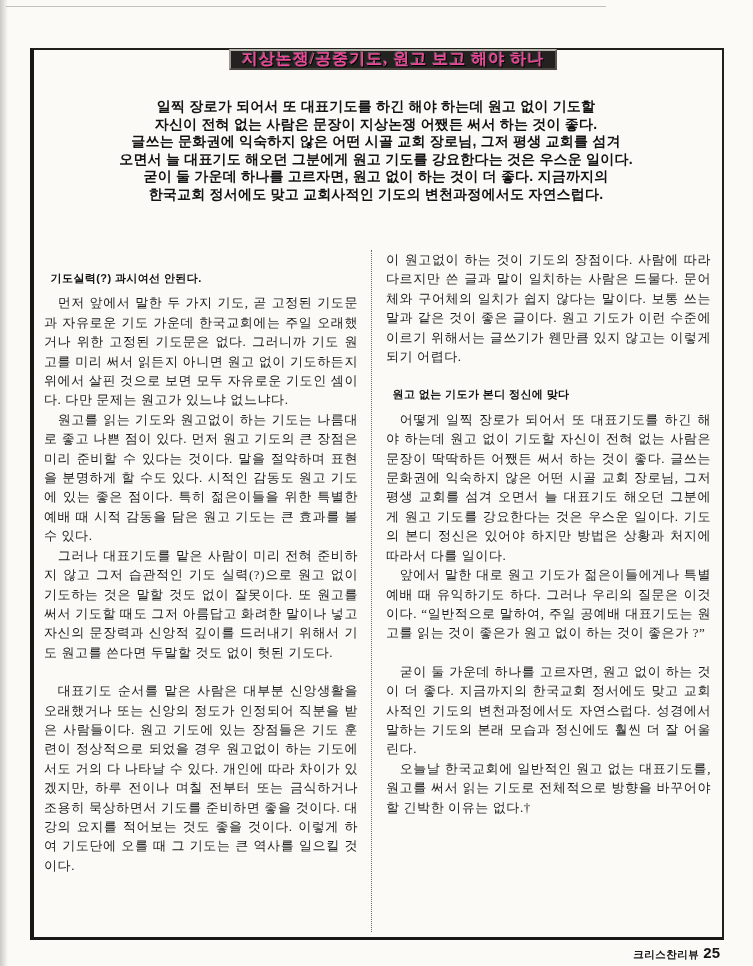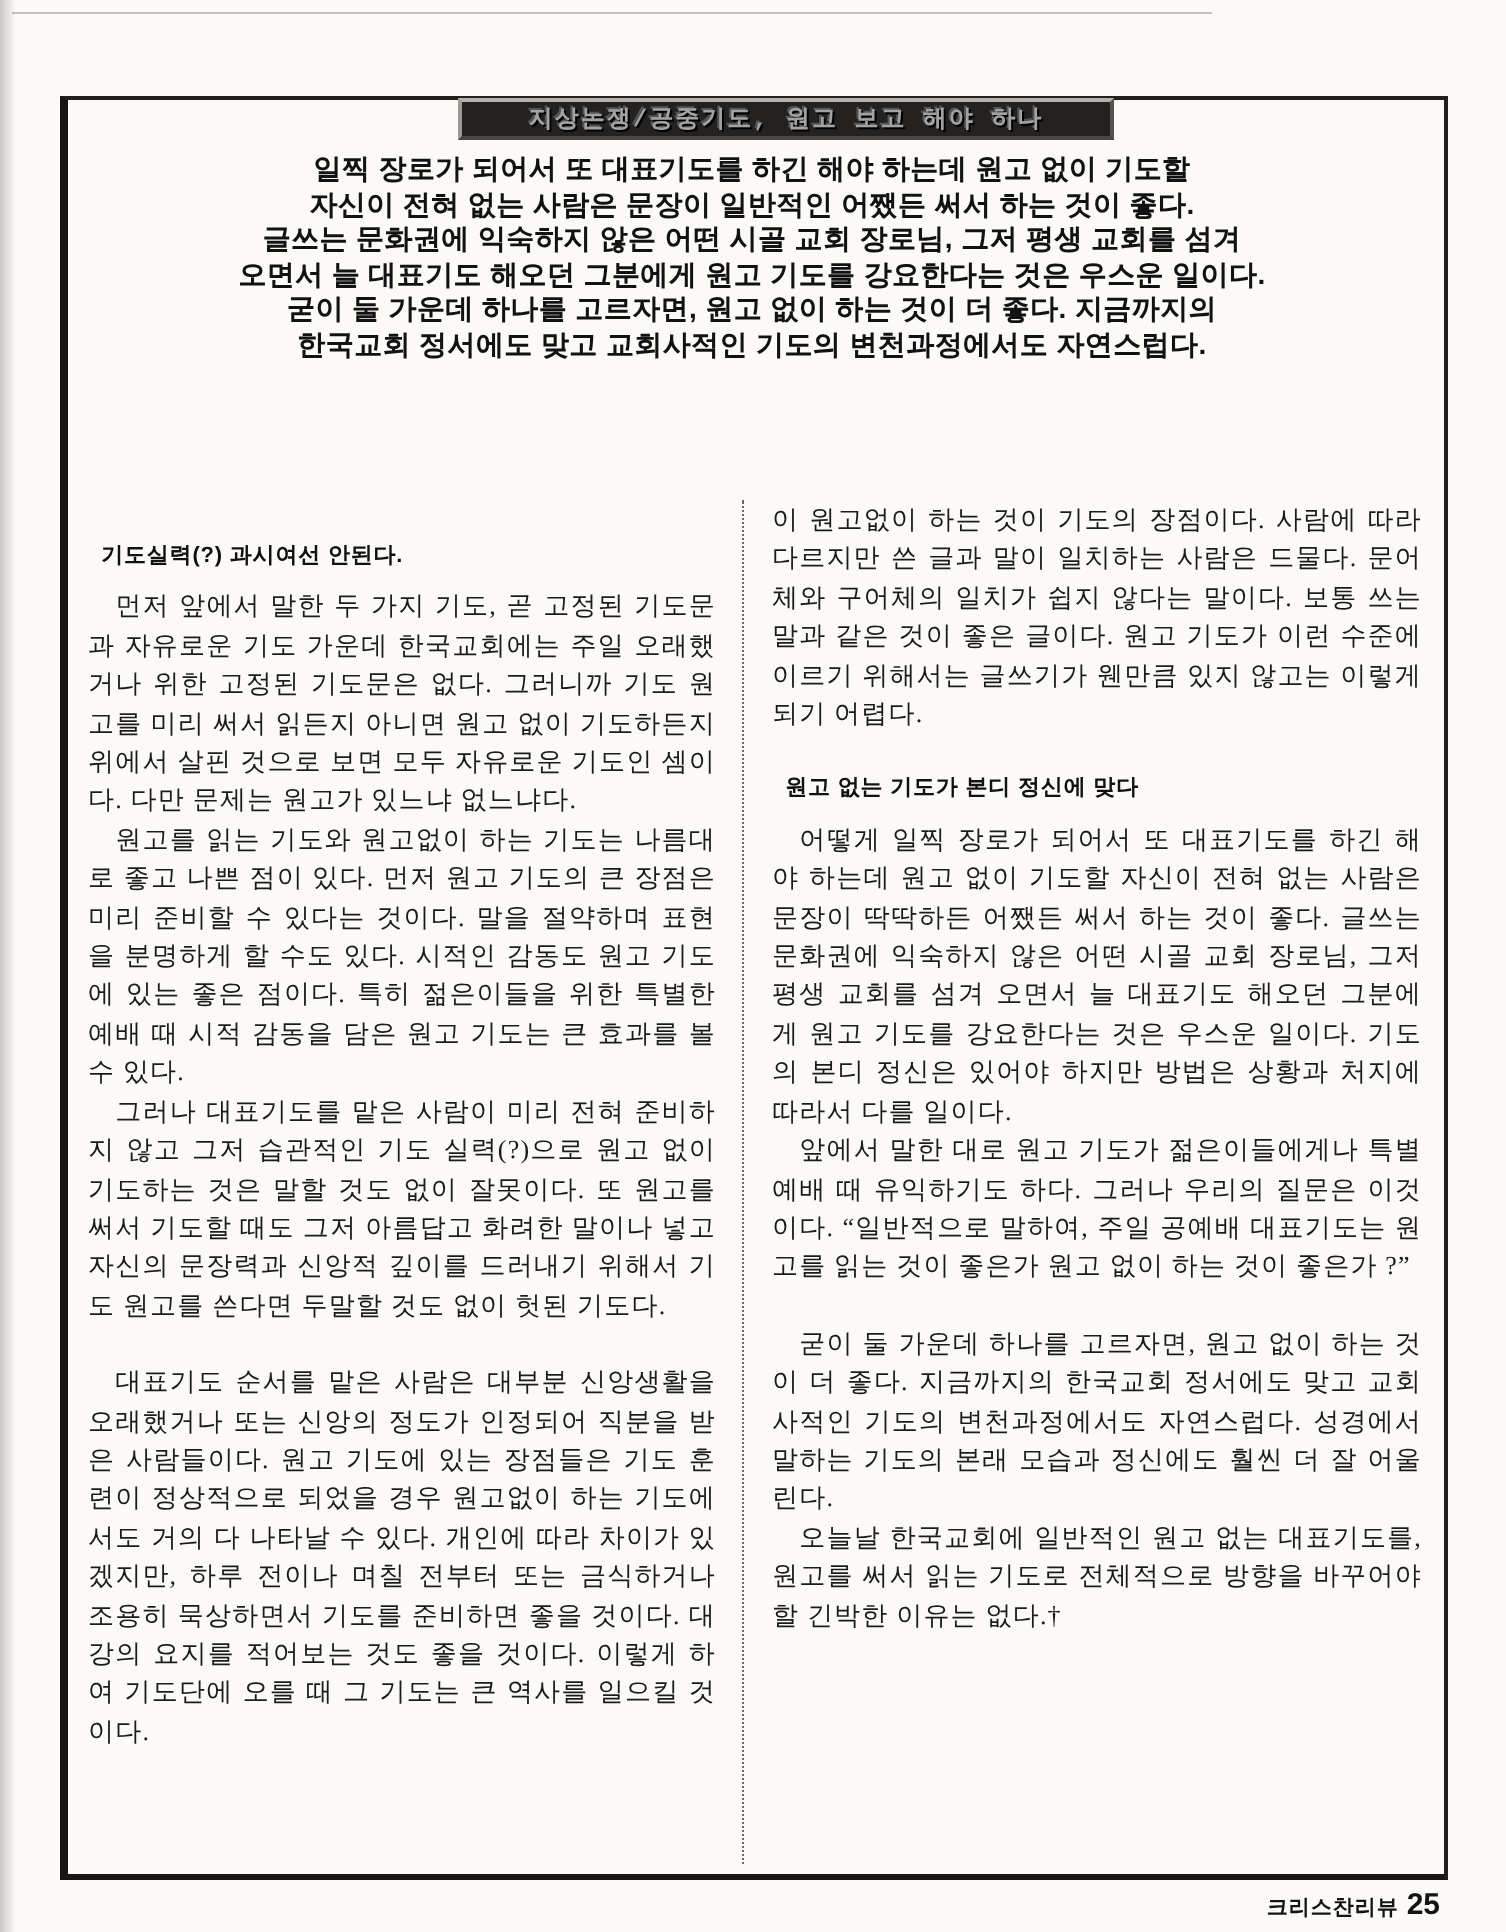--- a/index.html
+++ b/index.html
@@ -25,28 +25,28 @@
 
   .header-bar{
     position:absolute;left:229px;top:49px;width:328px;height:21px;
     background:#242220;
     border:2px solid;border-color:#b5b2ac #57544f #4a4743 #9d9a94;
     box-sizing:border-box;
     display:flex;align-items:center;justify-content:center;
     z-index:5;
   }
   .header-bar span{
-    font-family:Liberation Mono, monospace;
-    font-weight:bold;font-size:12px;letter-spacing:1px;color:#a3a3a3;
+    font-family:Liberation Serif, serif;
+    font-weight:bold;font-size:16px;letter-spacing:1px;color:#ec4899;
     text-shadow:1px 1px 0 #000, -1px -1px 0 #555;
     white-space:nowrap;
   }
 
   .intro{
-    position:absolute;left:46px;top:76px;width:660px;
+    position:absolute;left:46px;top:98px;width:660px;
     text-align:center;
     font-family:"Liberation Sans","DejaVu Sans",sans-serif;
     font-weight:bold;font-size:14px;line-height:17.6px;
     color:#121212;letter-spacing:0.2px;
   }
   .intro div{white-space:nowrap;}
 
   .columns{
     position:absolute;left:44px;top:250px;width:676px;height:682px;
     display:flex;overflow:hidden;
@@ -83,21 +83,21 @@
 <div class="scan-line-top"></div>
 
 <div class="page-frame"></div>
 
 <div class="header-bar">
   <span>지상논쟁/공중기도, 원고 보고 해야 하나</span>
 </div>
 
 <div class="intro">
   <div>일찍 장로가 되어서 또 대표기도를 하긴 해야 하는데 원고 없이 기도할</div>
-  <div>자신이 전혀 없는 사람은 문장이 일반적인 어쨌든 써서 하는 것이 좋다.</div>
+  <div>자신이 전혀 없는 사람은 문장이 지상논쟁 어쨌든 써서 하는 것이 좋다.</div>
   <div>글쓰는 문화권에 익숙하지 않은 어떤 시골 교회 장로님, 그저 평생 교회를 섬겨</div>
   <div>오면서 늘 대표기도 해오던 그분에게 원고 기도를 강요한다는 것은 우스운 일이다.</div>
   <div>굳이 둘 가운데 하나를 고르자면, 원고 없이 하는 것이 더 좋다. 지금까지의</div>
   <div>한국교회 정서에도 맞고 교회사적인 기도의 변천과정에서도 자연스럽다.</div>
 </div>
 
 <div class="columns">
   <div class="col col-left">
     <h3>기도실력(?) 과시여선 안된다.</h3>
     <p class="indent">먼저 앞에서 말한 두 가지 기도, 곧 고정된 기도문과 자유로운 기도 가운데 한국교회에는 주일 오래했거나 위한 고정된 기도문은 없다. 그러니까 기도 원고를 미리 써서 읽든지 아니면 원고 없이 기도하든지 위에서 살핀 것으로 보면 모두 자유로운 기도인 셈이다. 다만 문제는 원고가 있느냐 없느냐다.</p>

